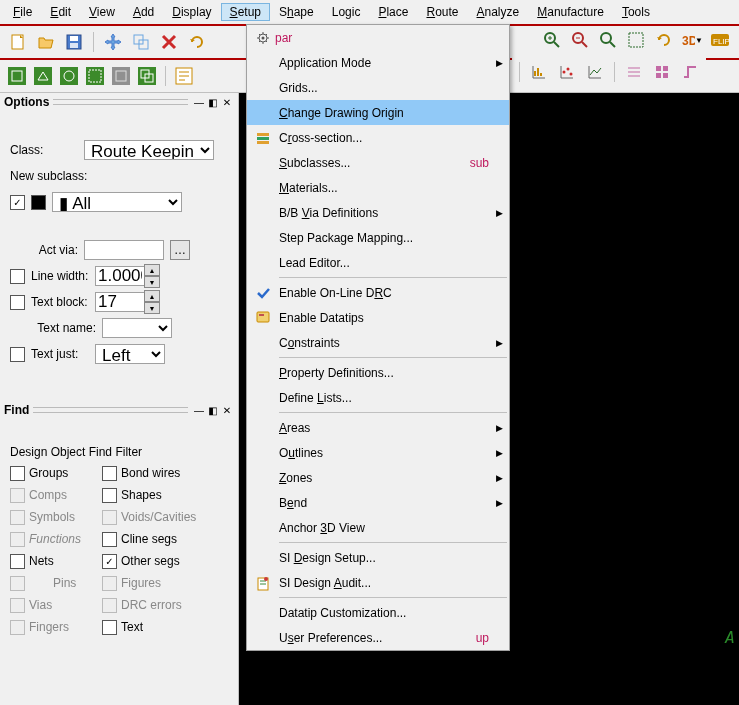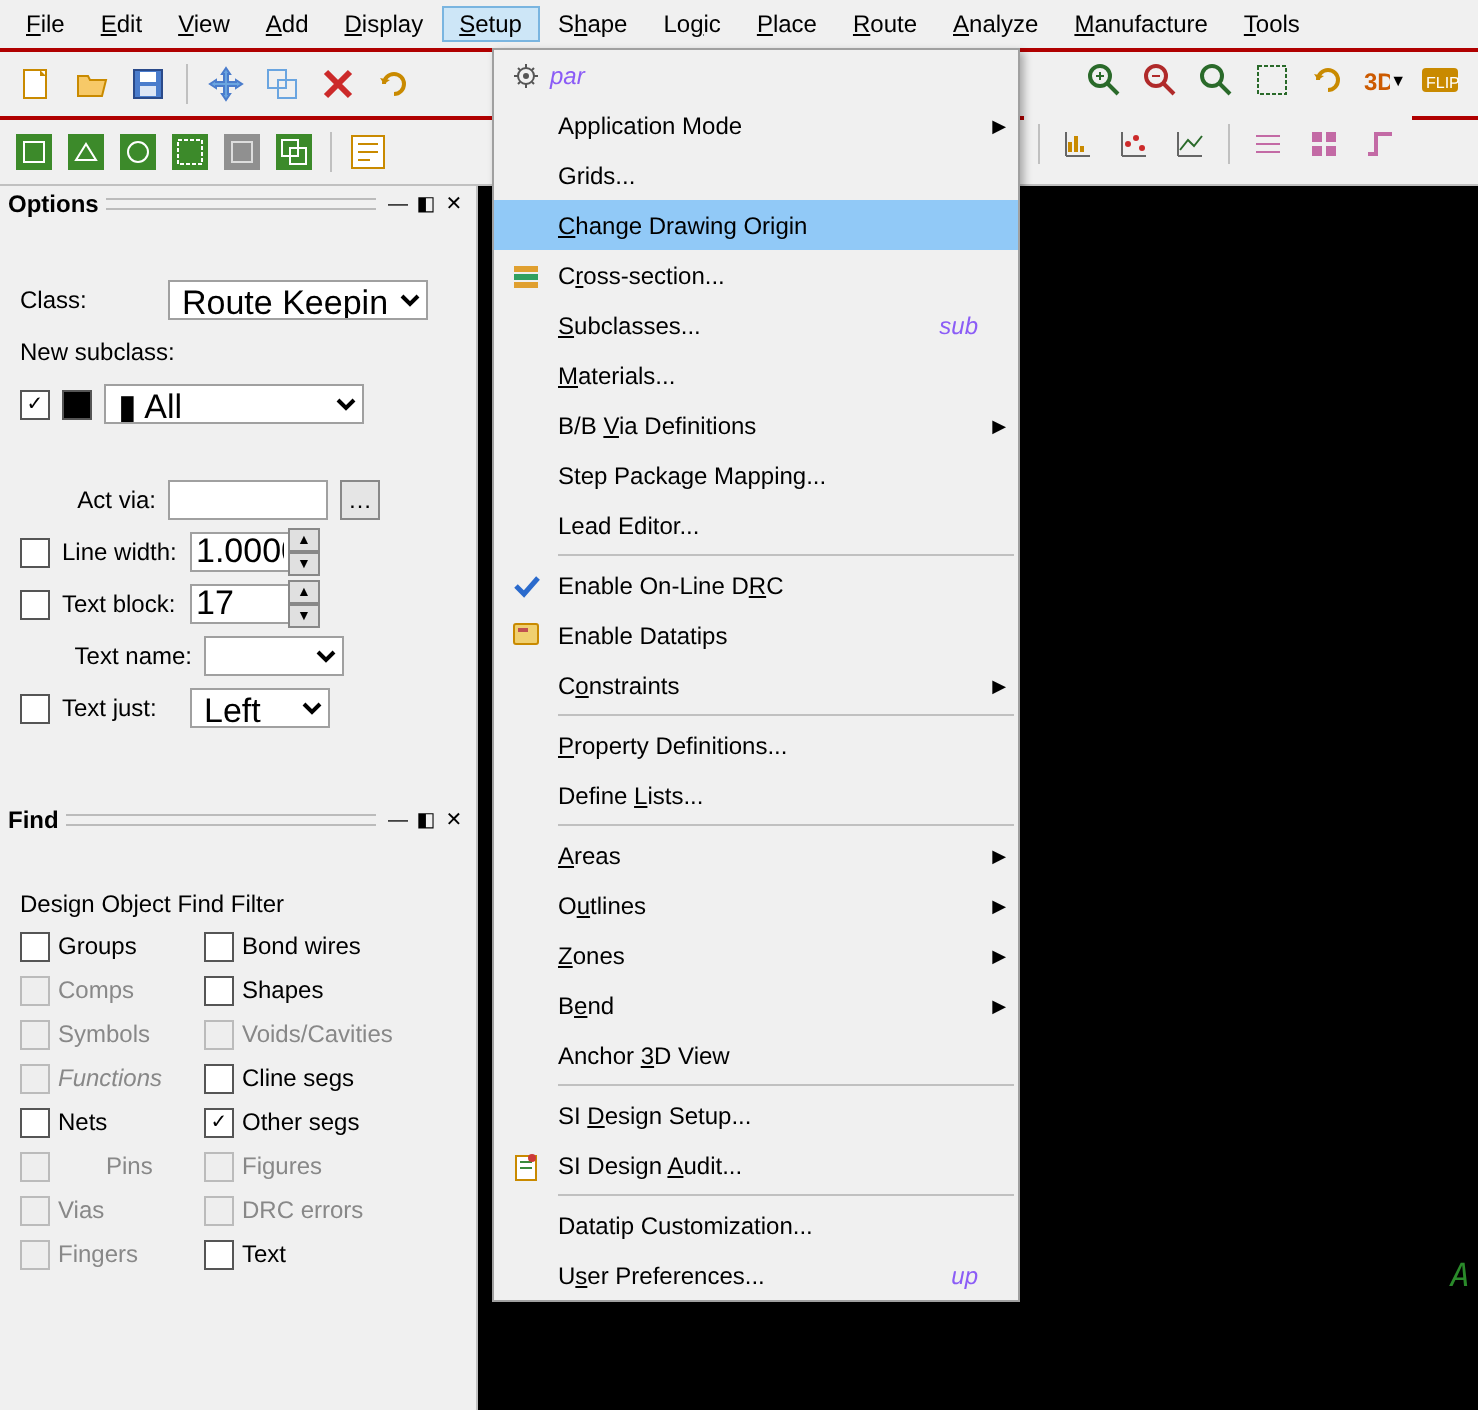--- a/index.html
+++ b/index.html
@@ -108,23 +108,22 @@
     width: 24px;
     display: flex;
     align-items: center;
     justify-content: center;
   }
   .dropdown .dd-label {
     flex: 1;
     padding-left: 4px;
   }
   .dropdown .dd-accel {
-    color: #8b5cf6;
+    color: #be185d;
     padding-right: 4px;
-    font-style: italic;
   }
   .dropdown .dd-arrow {
     width: 10px;
     text-align: right;
     font-size: 9px;
   }
   .dropdown .dd-sep {
     height: 1px;
     background: #c0c0c0;
     margin: 2px 2px 2px 32px;

